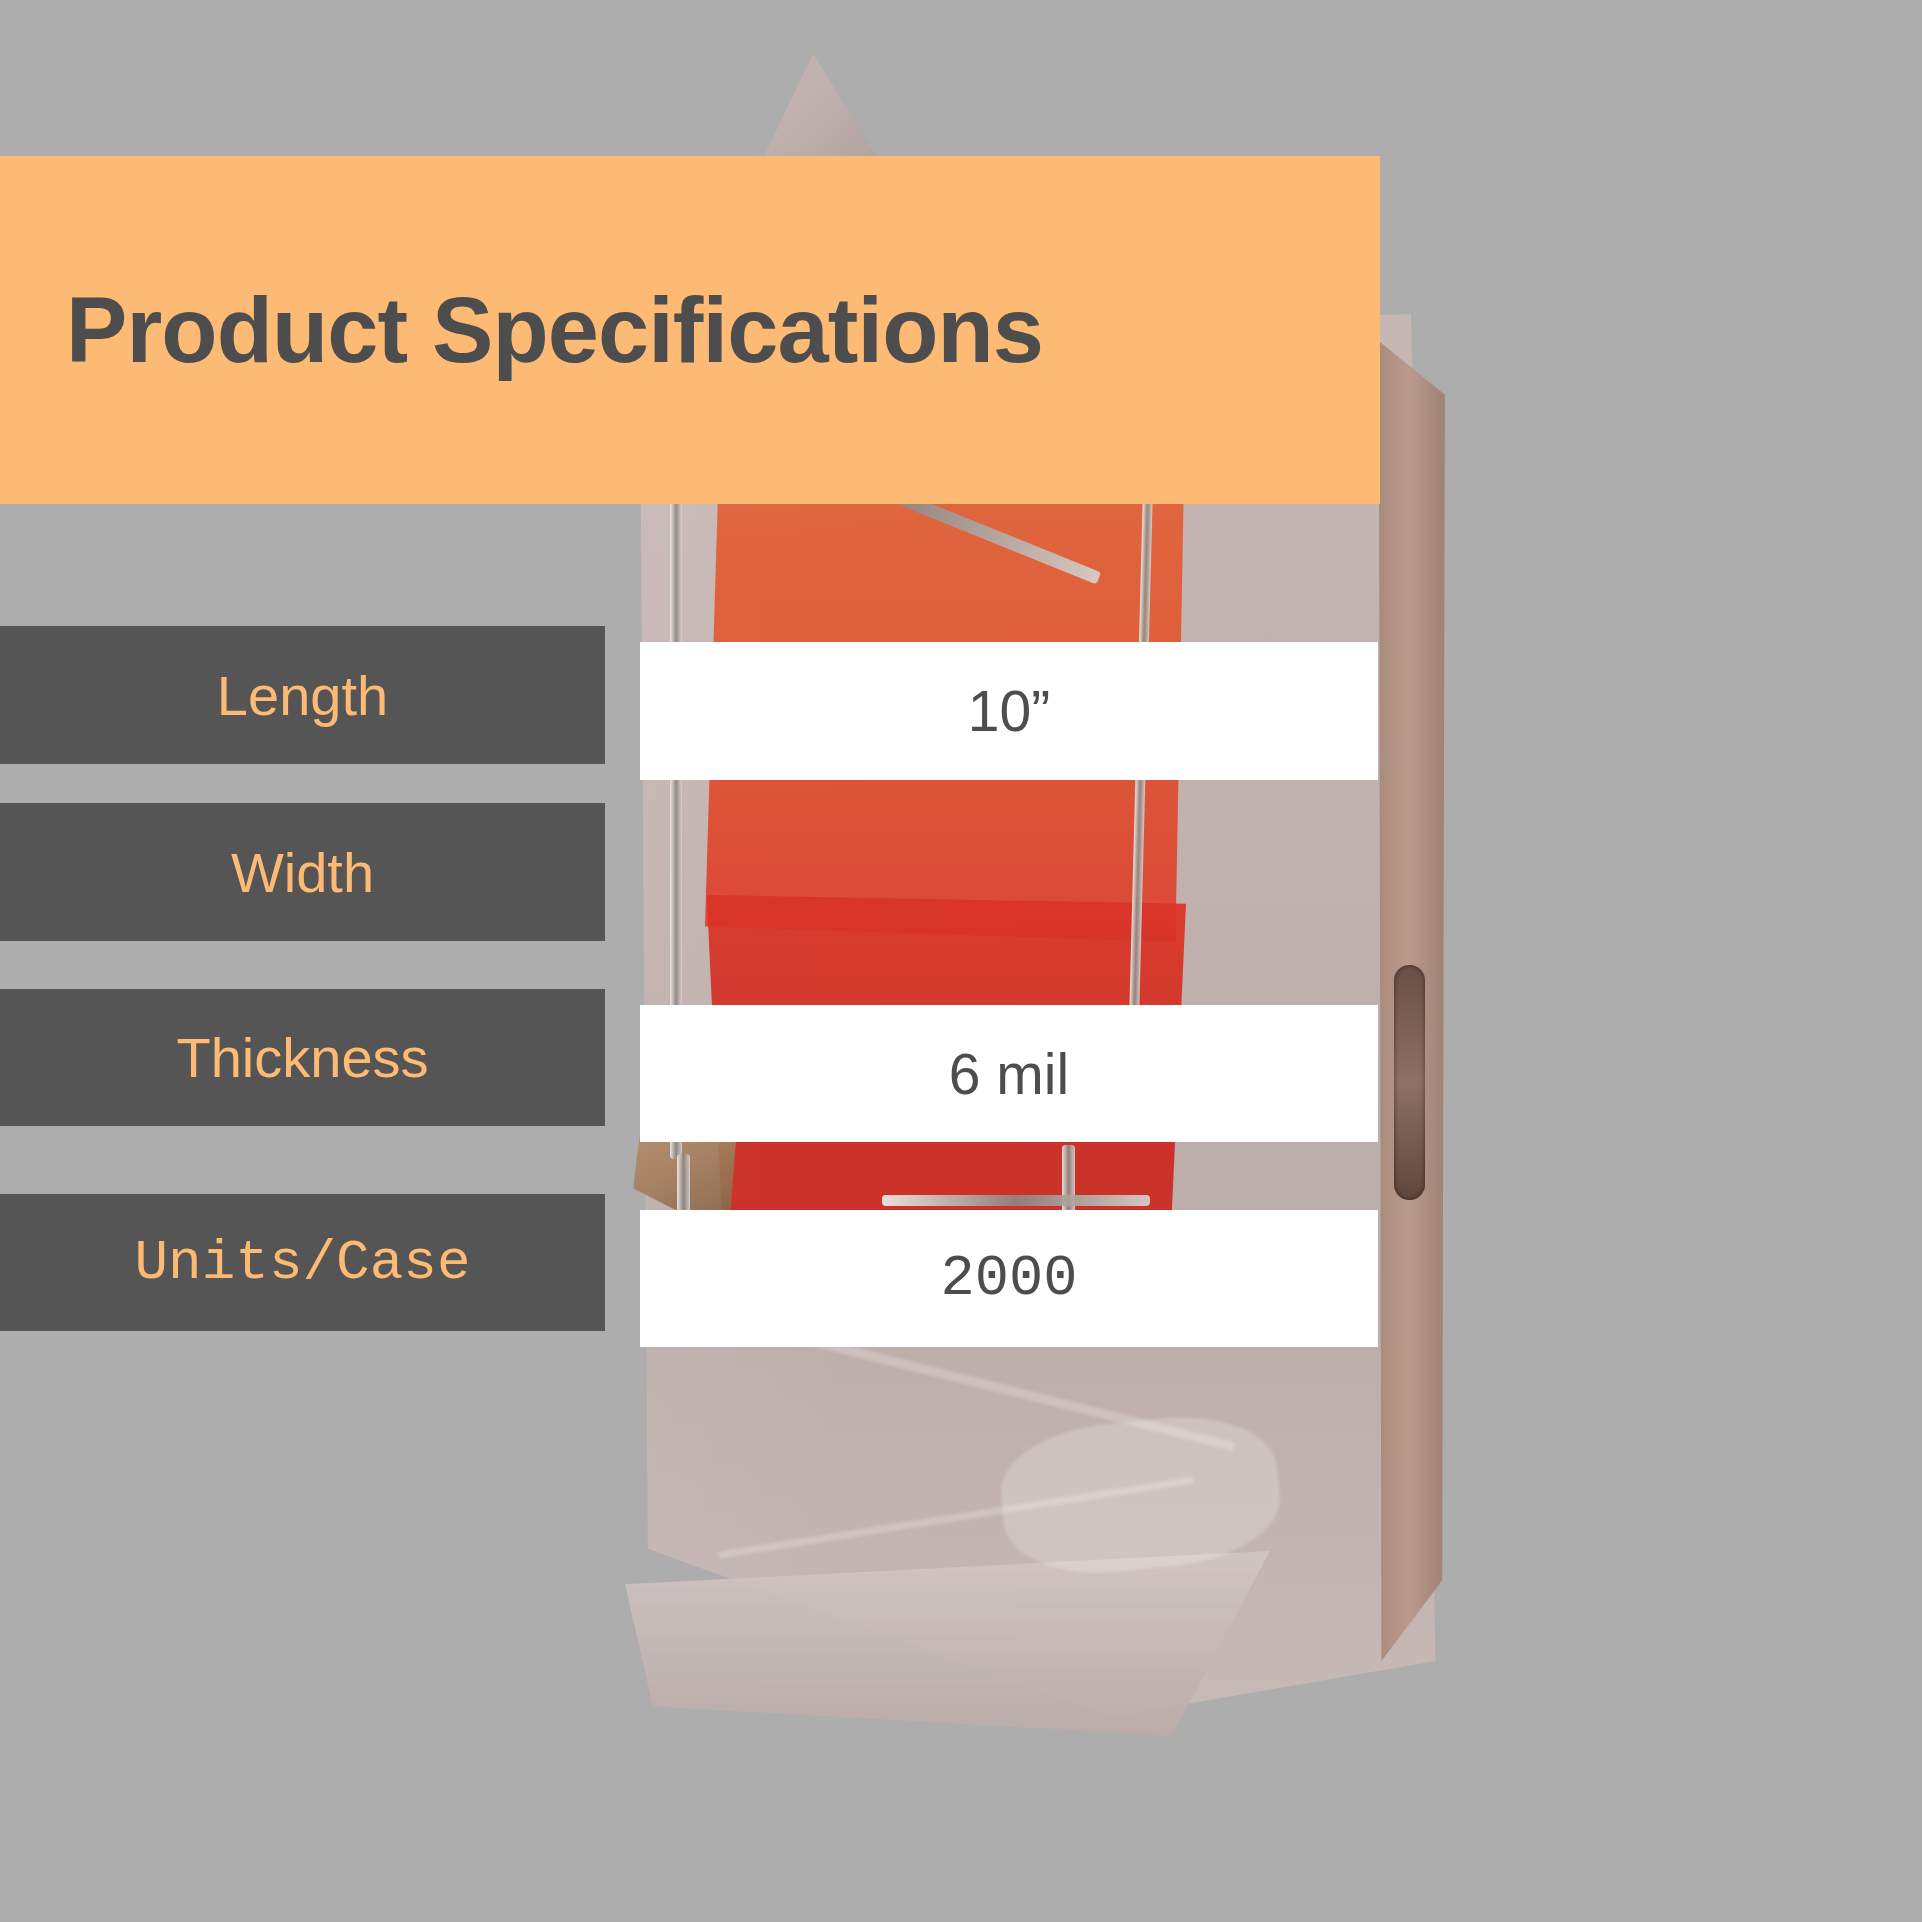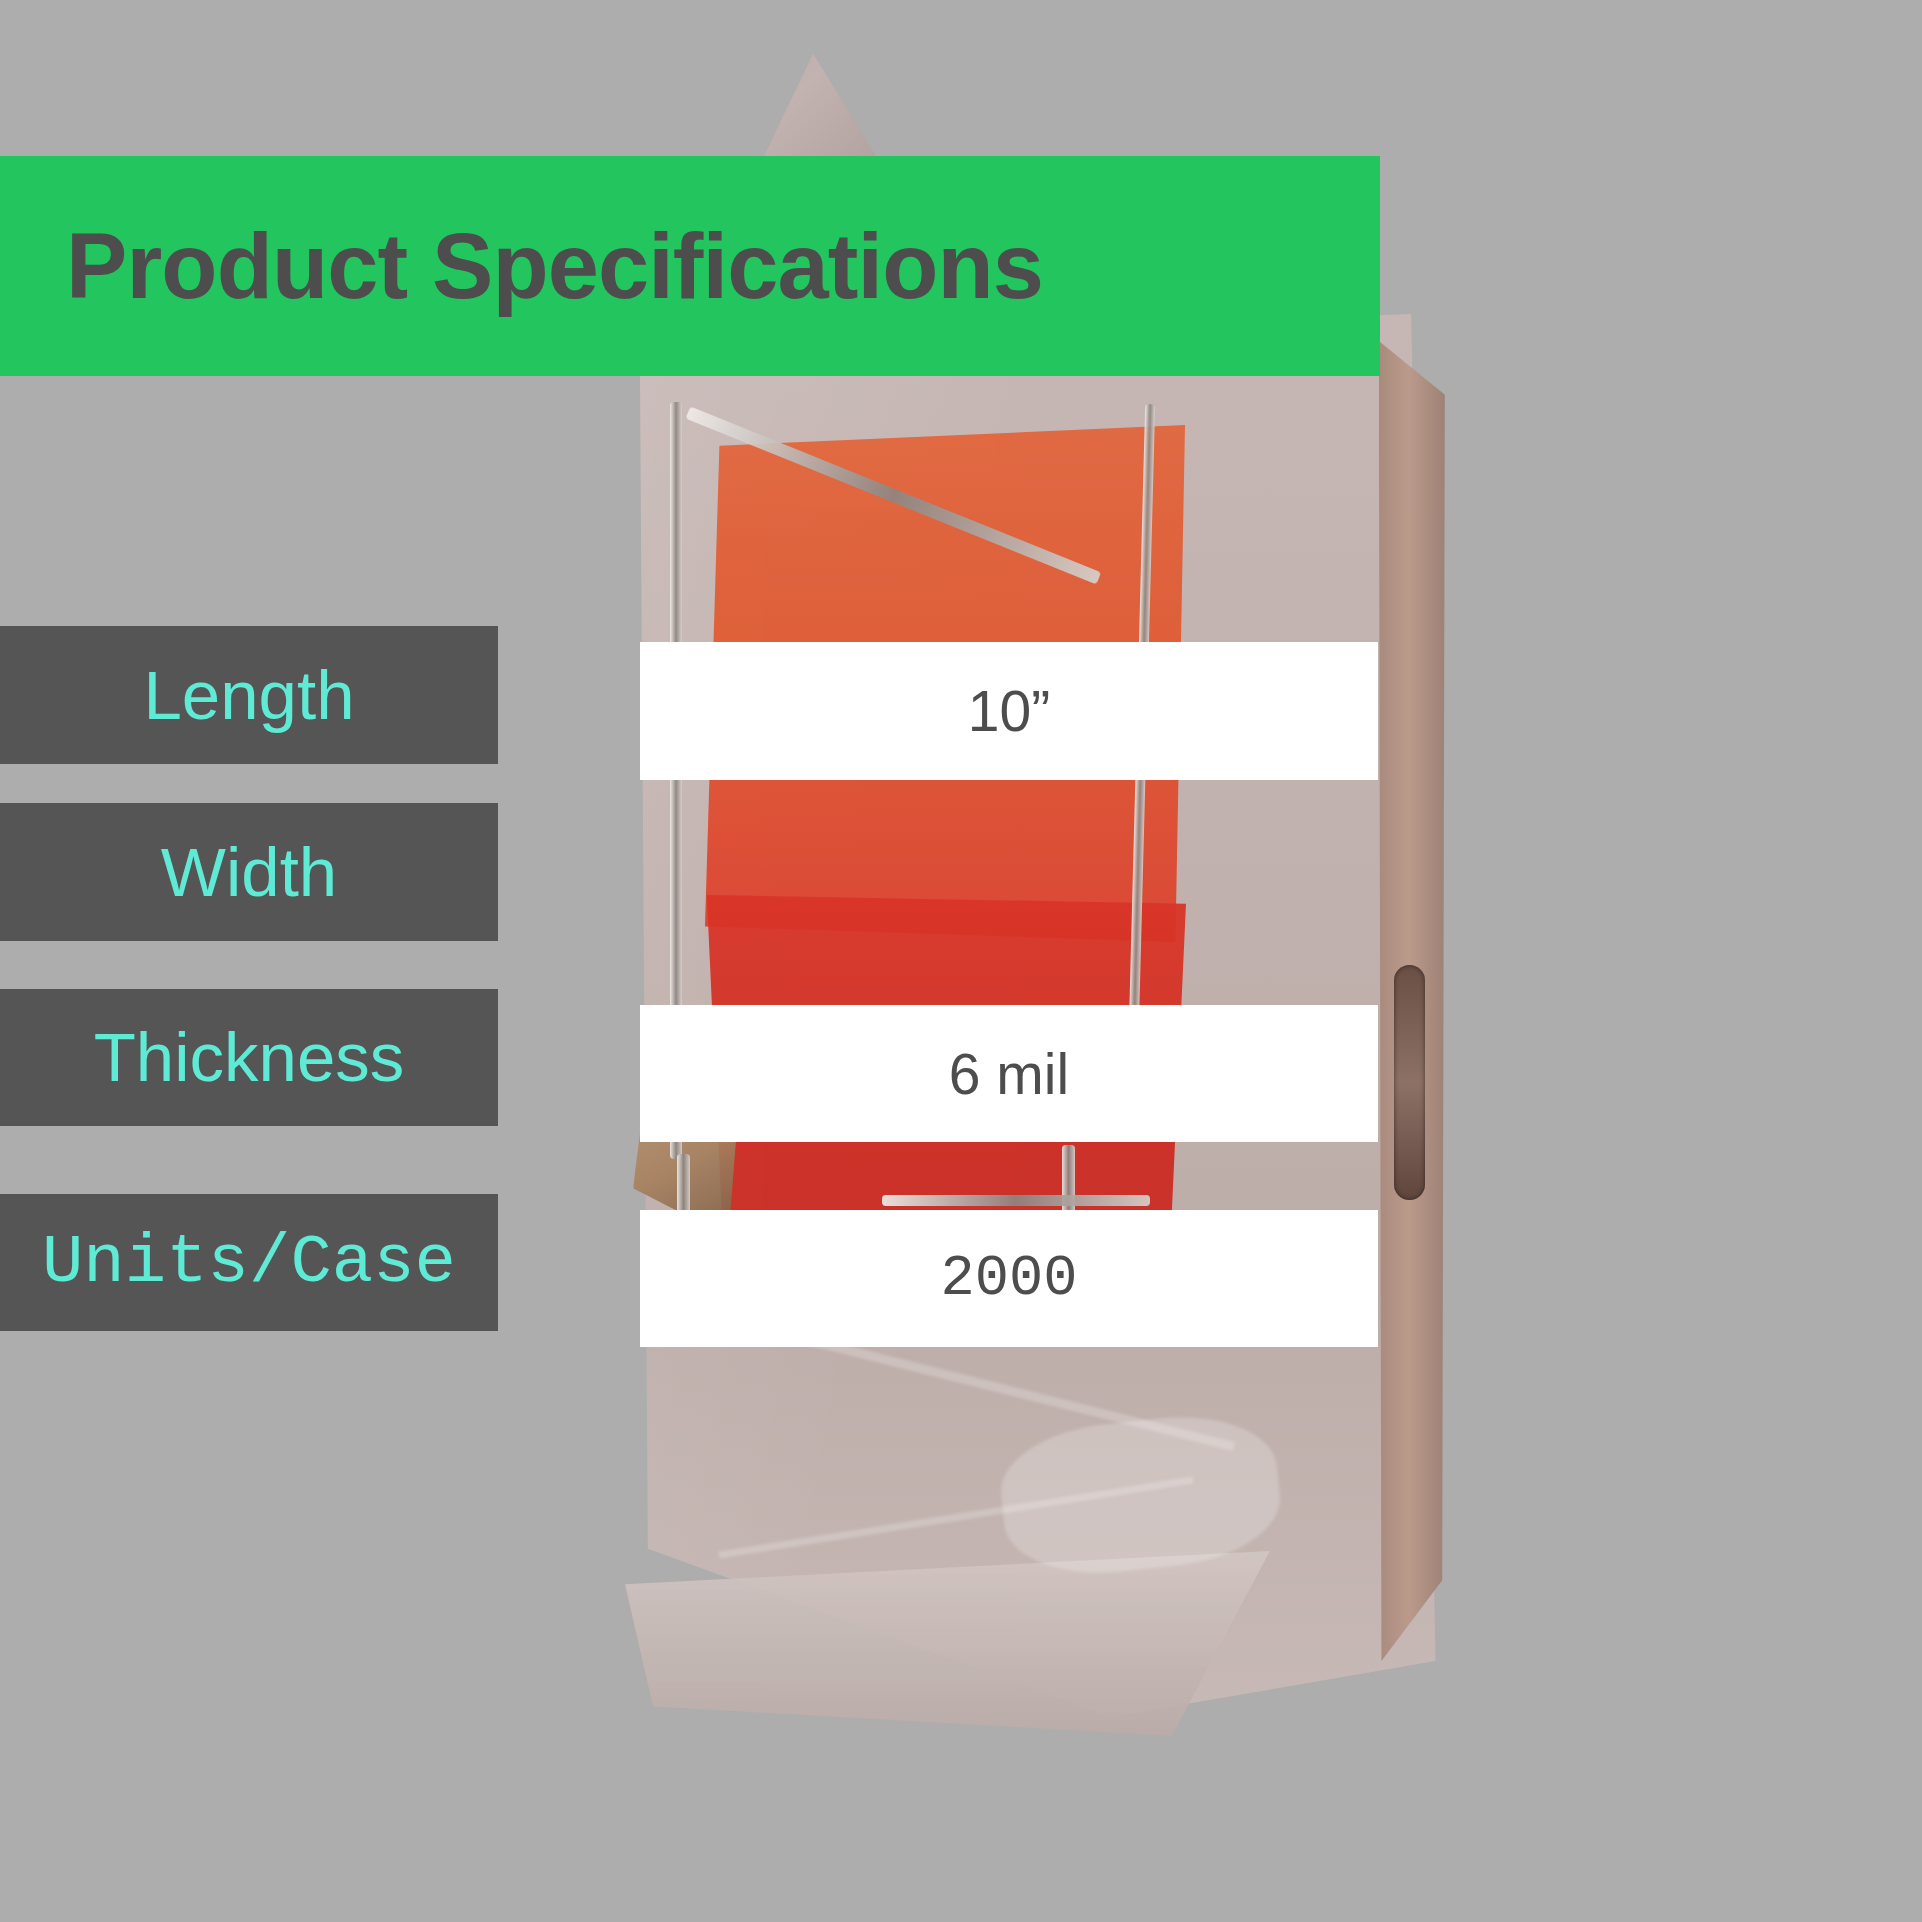--- a/index.html
+++ b/index.html
@@ -91,36 +91,36 @@
   .crease-c{left:397px;top:1384px;width:277px;height:148px;transform:rotate(-6deg);border-radius:40%;}
   .bag-bottom{
     position:absolute;left:20px;top:1514px;width:701px;height:185px;
     background:linear-gradient(180deg,rgba(210,198,195,.9),rgba(186,172,168,.95));
     clip-path:polygon(0% 18%, 92% 0%, 78% 100%, 4% 84%);
     filter:blur(0.6px);
   }
 
   
   .title-bar{
-    position:absolute;left:0;top:156px;width:1380px;height:220px;
-    background:#22c55e;
+    position:absolute;left:0;top:156px;width:1380px;height:348px;
+    background:#fdba74;
     display:flex;align-items:center;
   }
   .title-text{
     margin-left:66px;
     font-size:92px;font-weight:bold;color:#4d4d4d;
     letter-spacing:-0.9px;line-height:1;
   }
 
   .spec-row{position:absolute;left:0;width:1380px;}
   .spec-label{
-    position:absolute;left:0;top:0;width:498px;height:100%;
+    position:absolute;left:0;top:0;width:605px;height:100%;
     background:#555555;
     display:flex;align-items:center;justify-content:center;
-    color:#5eead4;font-size:69px;font-weight:400;
+    color:#fdba74;font-size:56px;font-weight:400;
   }
   .spec-value{
     position:absolute;left:640px;top:16px;width:738px;height:100%;
     background:#ffffff;
     display:flex;align-items:center;justify-content:center;
     color:#4d4d4d;font-size:57px;font-weight:400;
   }
 
   .row0{top:626px;height:138px;}
   .row1{top:803px;height:138px;}

